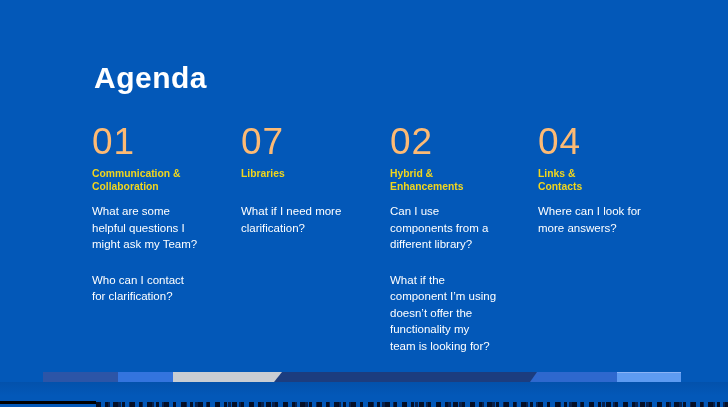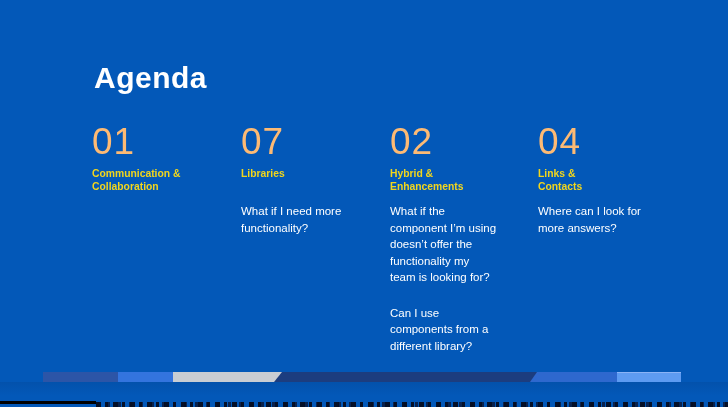--- a/index.html
+++ b/index.html
@@ -73,45 +73,50 @@
 
 <div class="slide">
 
   <div class="title">Agenda</div>
 
   <div class="col col-1">
     <div class="col-number">01</div>
     <div class="col-heading">Communication &amp;
 Collaboration</div>
     <div class="col-body">
+      <p>What are some
+helpful questions I
+might ask my Team?</p>
+      <p>Who can I contact
+for clarification?</p>
     </div>
   </div>
 
   <div class="col col-2">
     <div class="col-number">07</div>
     <div class="col-heading">Libraries</div>
     <div class="col-body">
       <p>What if I need more
-functionality?</p>
+clarification?</p>
     </div>
   </div>
 
   <div class="col col-3">
     <div class="col-number">02</div>
     <div class="col-heading">Hybrid &amp;
 Enhancements</div>
     <div class="col-body">
+      <p>Can I use
+components from a
+different library?</p>
       <p>What if the
 component I’m using
 doesn’t offer the
 functionality my
 team is looking for?</p>
-      <p>Can I use
-components from a
-different library?</p>
     </div>
   </div>
 
   <div class="col col-4">
     <div class="col-number">04</div>
     <div class="col-heading">Links &amp;
 Contacts</div>
     <div class="col-body">
       <p>Where can I look for
 more answers?</p>

